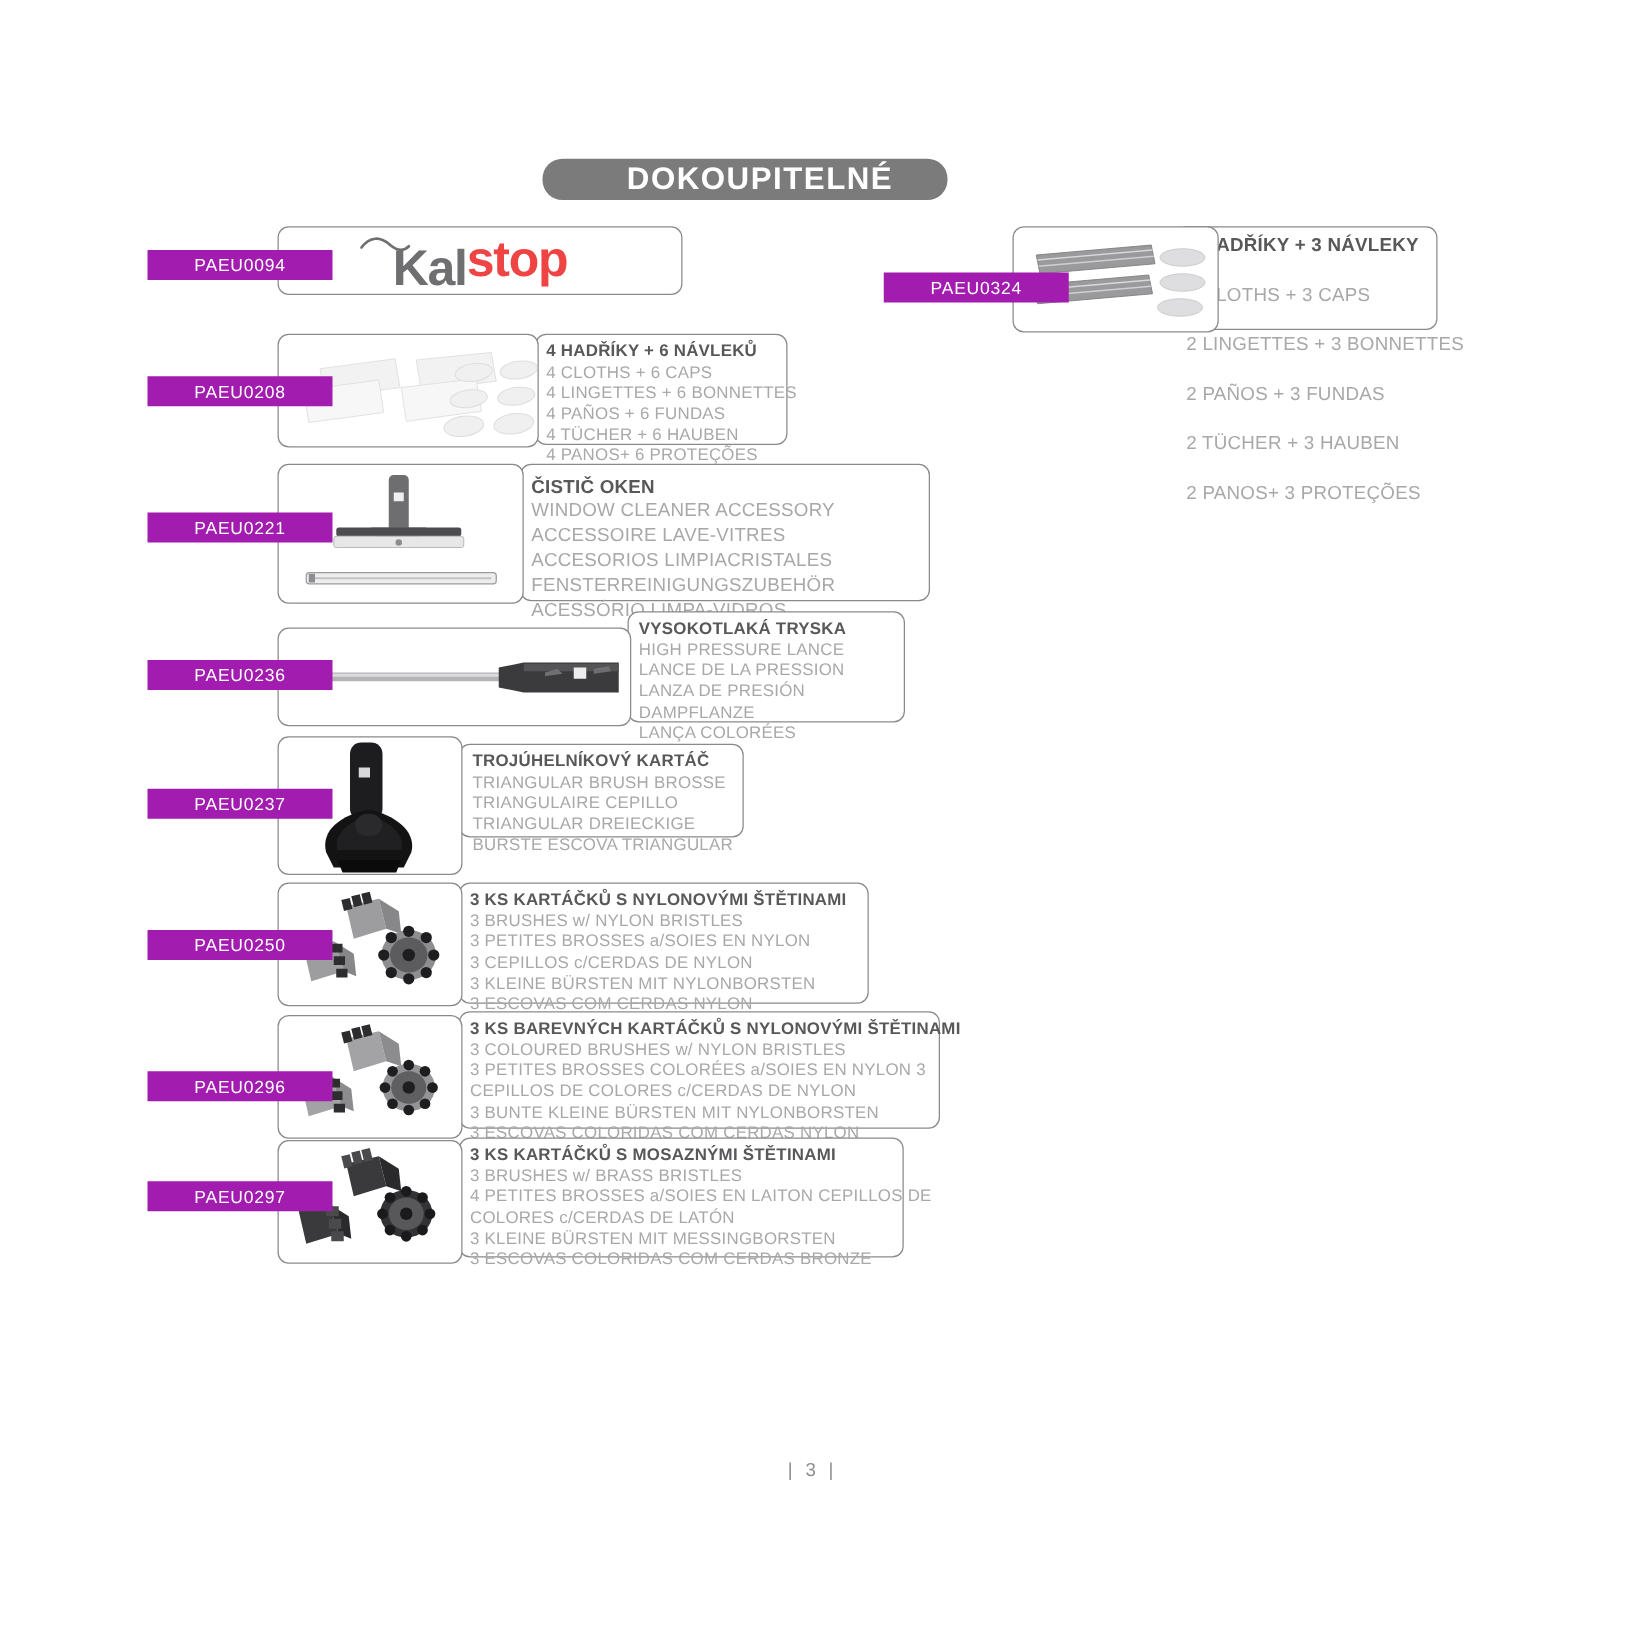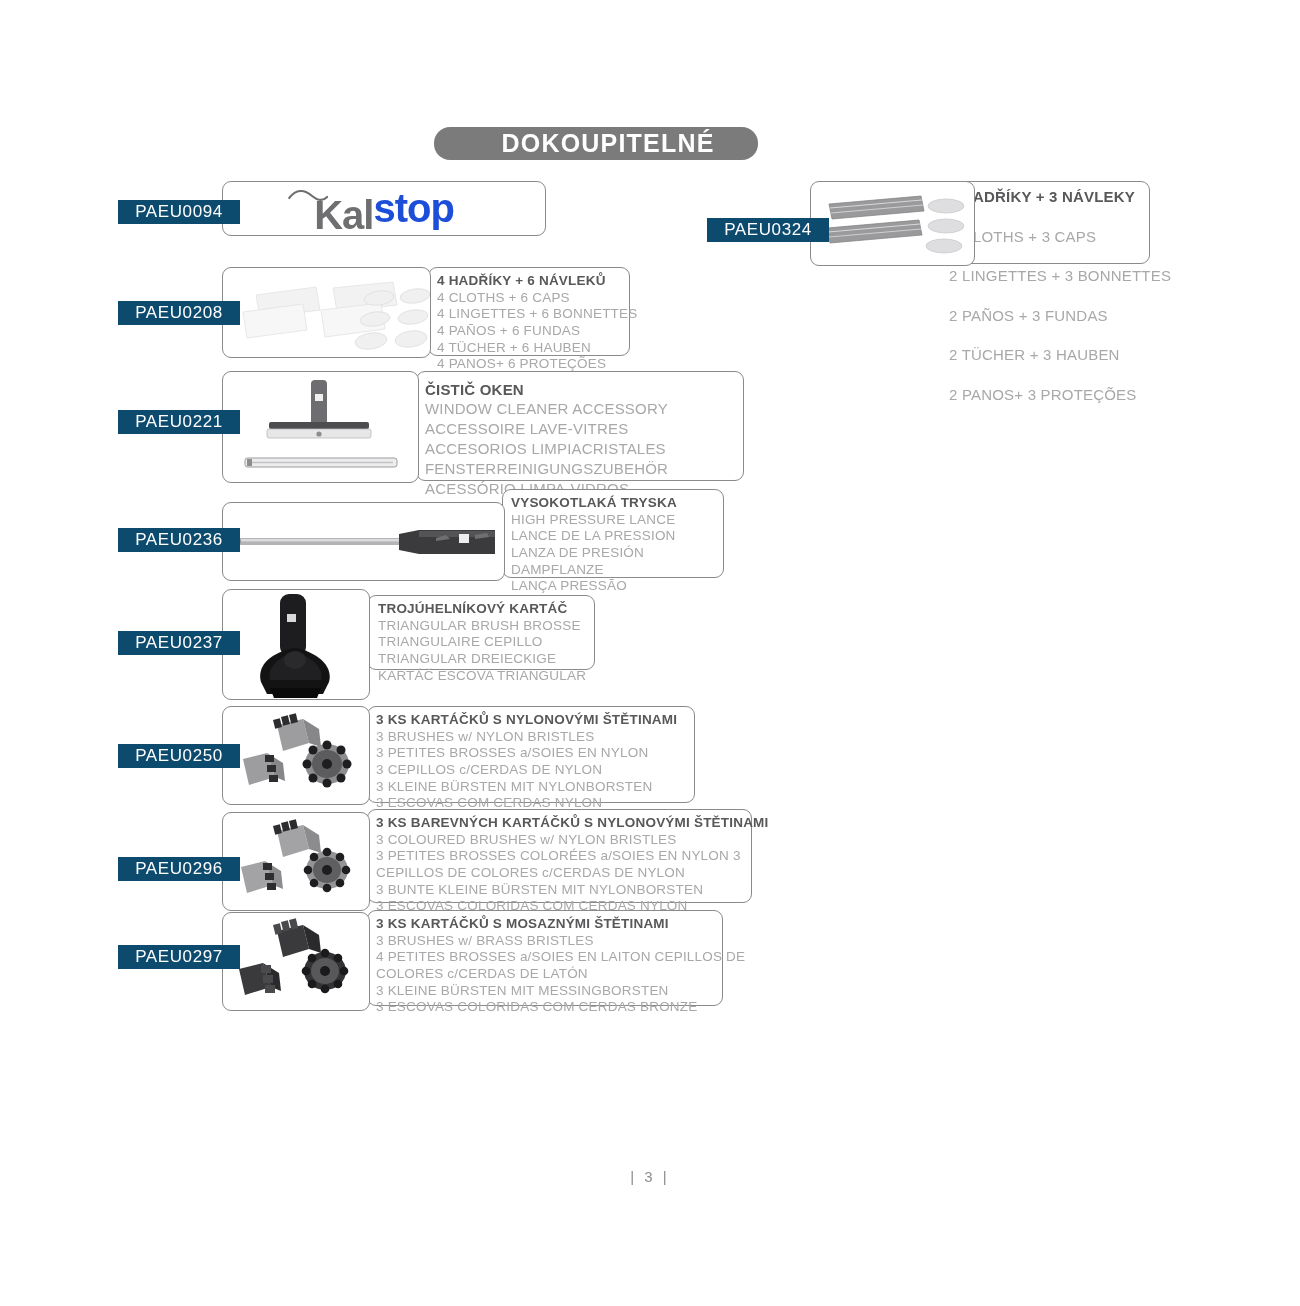--- a/index.html
+++ b/index.html
@@ -22,27 +22,27 @@
   }
   .title-banner .txt{
     color:#ffffff;font-size:25px;font-weight:bold;letter-spacing:1.2px;
     line-height:1;
     margin-left:24px;
   }
 
   
   .code-tab{
     position:absolute;
-    background:#0c4a6e;
+    background:#a21caf;
     color:#ffffff;
-    font-size:17px;
+    font-size:14px;
     letter-spacing:.6px;
     height:24px;
     display:flex;align-items:center;justify-content:center;
-    padding:0 9px;
+    padding:0 22px;
     z-index:3;
   }
 
   
   .img-panel{
     position:absolute;
     background:#ffffff;
     border:1.6px solid #8a8a8a;
     border-radius:9px;
     overflow:hidden;
@@ -69,21 +69,21 @@
   .t-big .t-head{font-size:15px;line-height:1.3;}
   .t-big .t-line{font-size:15px;line-height:1.3;margin-top:20px;}
 
   
   .logo{
     position:absolute;left:50%;top:50%;transform:translate(-50%,-50%);
     display:flex;align-items:center;
     font-size:40px;font-weight:bold;letter-spacing:-1px;
   }
   .logo .kal{color:#6f6f71;margin-top:13px;}
-  .logo .stop{color:#1d4ed8;}
+  .logo .stop{color:#ef4444;}
   .logo .swoosh{
     position:absolute;left:-26px;top:8px;width:40px;height:16px;
   }
 
   
   .art{position:absolute;inset:0;}
 
   
   .footer{
     position:absolute;left:0;right:0;top:1168px;
@@ -200,40 +200,40 @@
       <path d="M213 35 l10 -3 l4 4 l-14 2 z" fill="#6f6f71"></path>
       <path d="M252 32 l12 -2 l2 4 l-14 2 z" fill="#6f6f71"></path>
     </svg>
   </div>
   <div class="txt-panel" style="left:502px;top:489px;width:222px;height:89px;">
     <div class="t-head">VYSOKOTLAKÁ TRYSKA</div>
     <div class="t-line">HIGH PRESSURE LANCE</div>
     <div class="t-line">LANCE DE LA PRESSION</div>
     <div class="t-line">LANZA DE PRESIÓN</div>
     <div class="t-line">DAMPFLANZE</div>
-    <div class="t-line">LANÇA PRESSÃO</div>
+    <div class="t-line">LANÇA COLORÉES</div>
   </div>
 
   <div class="code-tab" style="left:118px;top:631px;width:104px;">PAEU0237</div>
   <div class="img-panel" style="left:222px;top:589px;width:146px;height:109px;">
     <svg class="art" viewBox="0 0 146 109">
       <rect x="57" y="4" width="26" height="62" rx="9" fill="#1d1d1f"></rect>
       <rect x="64" y="24" width="9" height="8" fill="#d8d8d8"></rect>
       <path d="M70 58 C44 64 34 78 38 92 L44 104 L100 104 L106 92 C110 78 98 64 74 58 Z" fill="#131314"></path>
       <path d="M72 62 C52 68 44 80 47 90 L98 90 C101 80 92 68 72 62 Z" fill="#202022"></path>
       <ellipse cx="72" cy="70" rx="11" ry="9" fill="#2a2a2c"></ellipse>
       <path d="M47 98 L98 98 L94 108 L51 108 Z" fill="#0b0b0c"></path>
     </svg>
   </div>
   <div class="txt-panel" style="left:367px;top:595px;width:228px;height:75px;padding-left:10px;">
     <div class="t-head">TROJÚHELNÍKOVÝ KARTÁČ</div>
     <div class="t-line">TRIANGULAR BRUSH BROSSE</div>
     <div class="t-line">TRIANGULAIRE CEPILLO</div>
     <div class="t-line">TRIANGULAR DREIECKIGE</div>
-    <div class="t-line">KARTÁČ ESCOVA TRIANGULAR</div>
+    <div class="t-line">BÜRSTE ESCOVA TRIANGULAR</div>
   </div>
 
   <div class="code-tab" style="left:118px;top:744px;width:104px;">PAEU0250</div>
   <div class="img-panel" style="left:222px;top:706px;width:146px;height:97px;">
     <svg class="art" viewBox="0 0 146 97">
       <g>
         <path d="M54 18 L80 12 L86 36 L60 44 Z" fill="#9d9d9f"></path>
         <path d="M80 12 L96 22 L98 40 L86 36 Z" fill="#878789"></path>
         <g fill="#2d2d2f">
           <rect x="50" y="13" width="7" height="9" transform="rotate(-14 50 13)"></rect>

